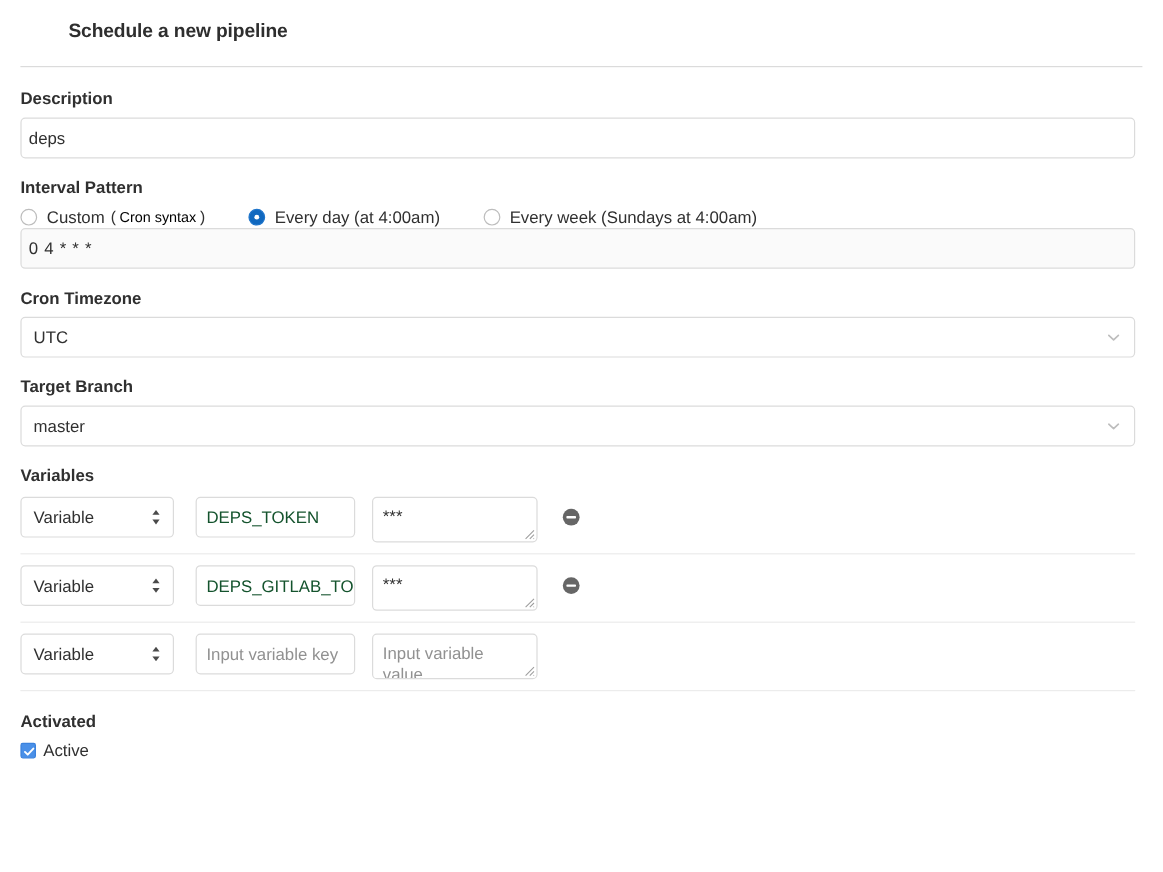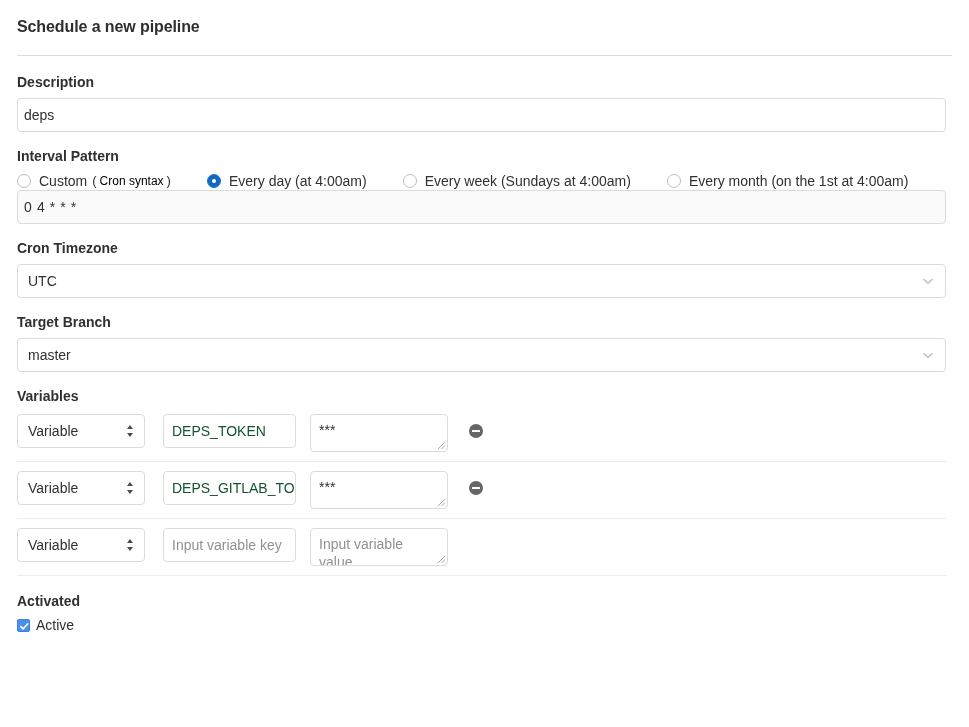--- a/index.html
+++ b/index.html
@@ -13,20 +13,21 @@
     font-family: "Liberation Sans", sans-serif;
     font-size: 14px;
     color: #303030;
     overflow: hidden;
   }
   .page { width: 969px; position: relative; }
 
   
   .page-header {
     padding: 16px 17px 0 17px;
+    margin-left: 40px;
   }
   .page-title {
     font-size: 16px;
     font-weight: bold;
     color: #2e2e2e;
     letter-spacing: -0.1px;
     margin: 0;
     line-height: 22px;
   }
   .header-divider {
@@ -279,24 +280,20 @@
         <div class="radio-item">
           <span class="radio-dot checked"></span>
           <span class="radio-label">Every day (at 4:00am)</span>
         </div>
 
         <div class="radio-item">
           <span class="radio-dot"></span>
           <span class="radio-label">Every week (Sundays at 4:00am)</span>
         </div>
 
-        <div class="radio-item">
-          <span class="radio-dot"></span>
-          <span class="radio-label">Every month (on the 1st at 4:00am)</span>
-        </div>
 
       </div>
 
       <div style="margin-top:0;">
         <input class="text-input cron-input" type="text" value="0 4 * * *" style="">
       </div>
     </div>
 
     <div class="mt-section">
       <div class="field-label">Cron Timezone</div>

